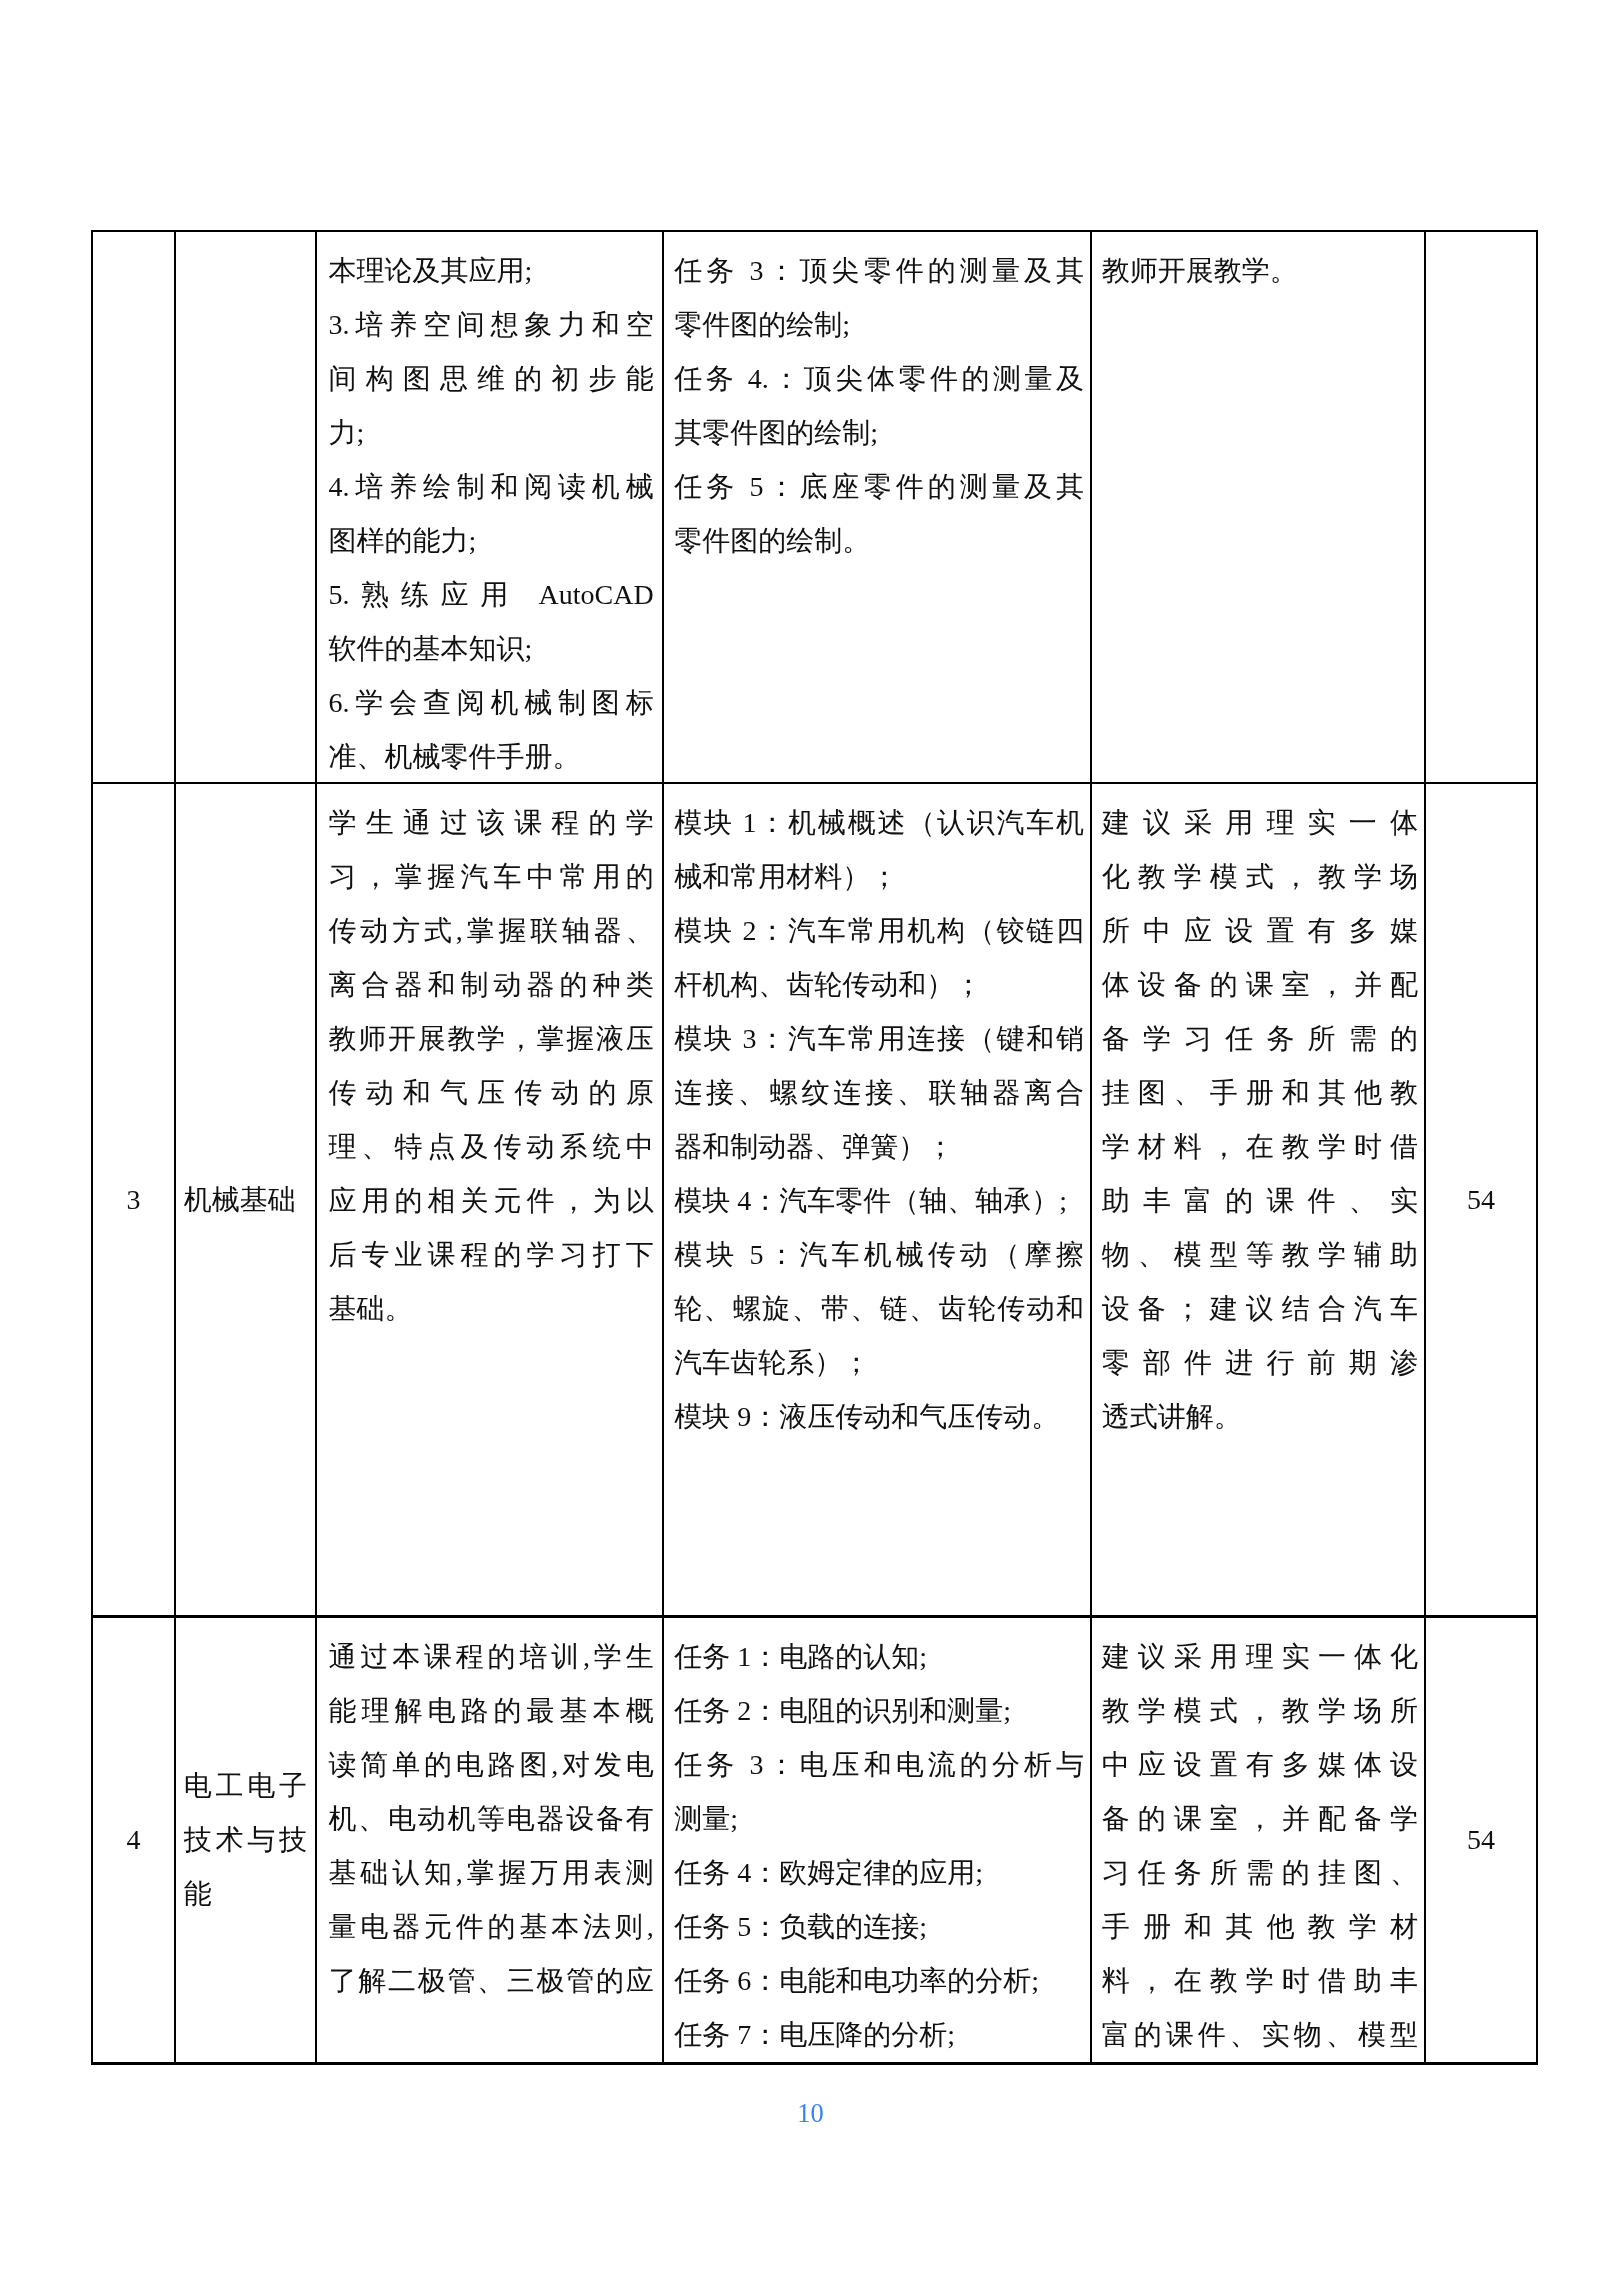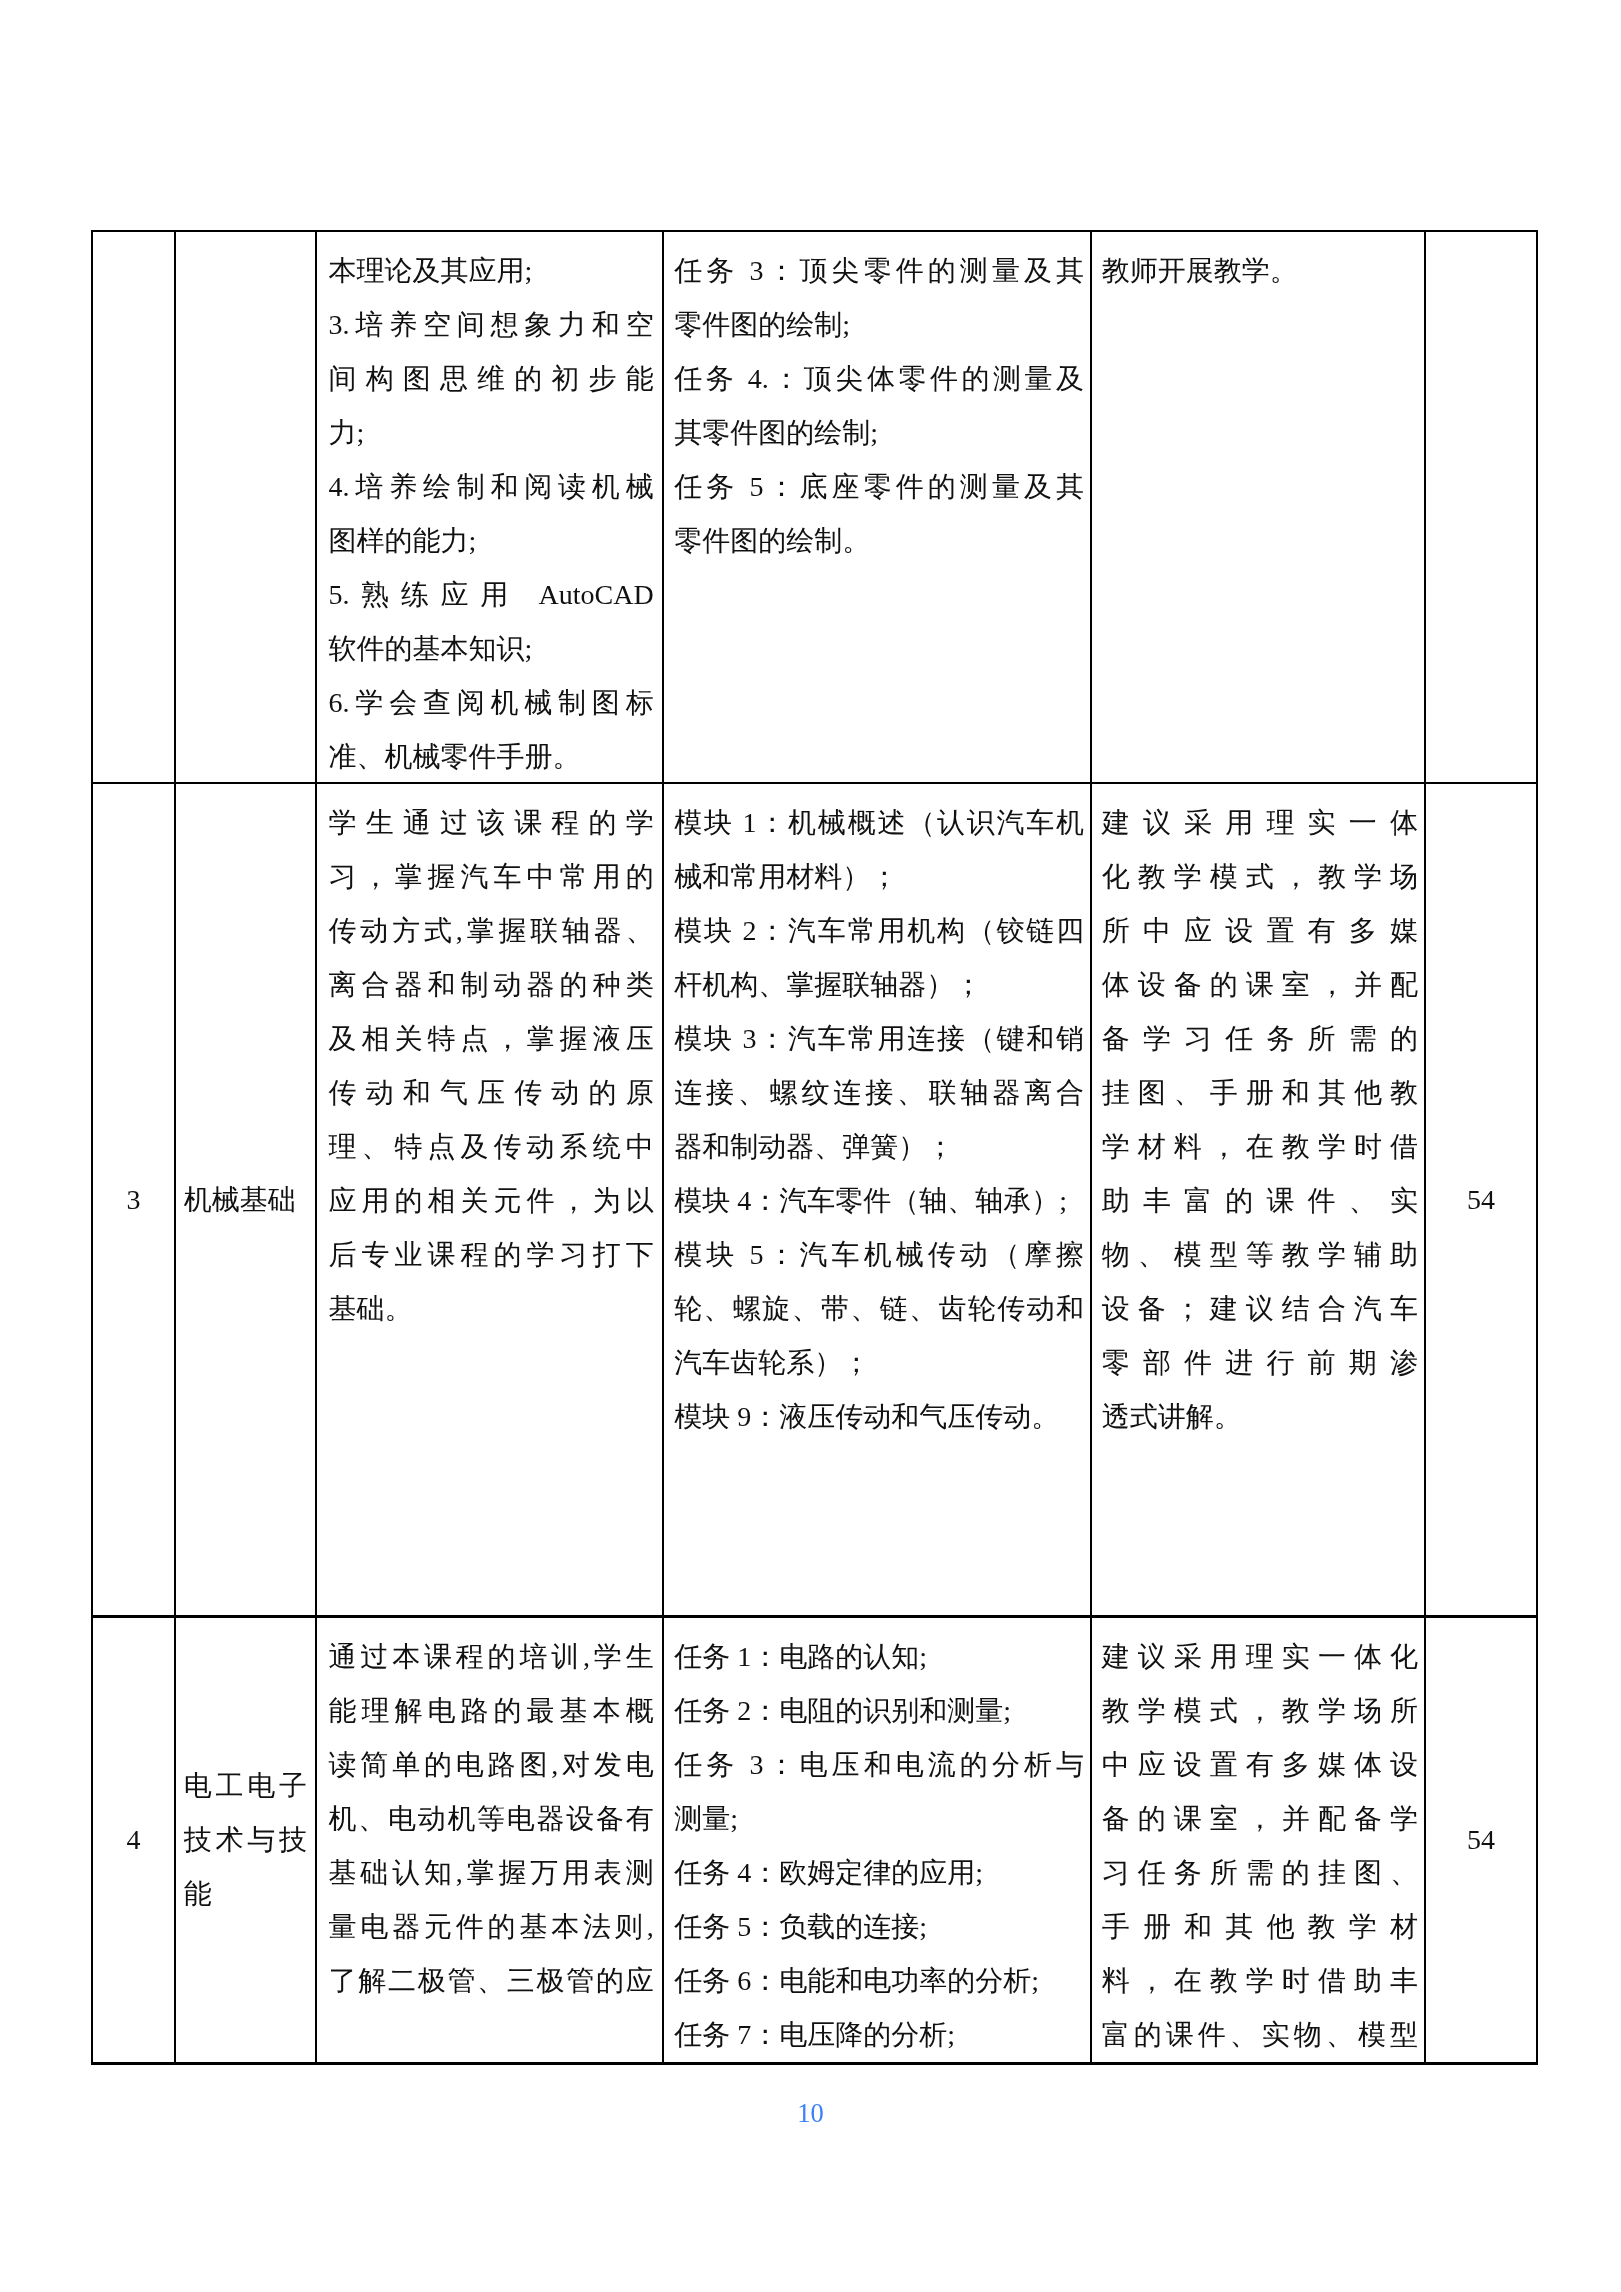--- a/index.html
+++ b/index.html
@@ -106,32 +106,32 @@
   <div class="trow trow-2">
     <div class="tcell c-num">3</div>
     <div class="tcell c-name">
         <div class="ln">机械基础</div>
       </div>
     <div class="tcell c-desc">
         <div class="ln just">学生通过该课程的学</div>
         <div class="ln just">习，掌握汽车中常用的</div>
         <div class="ln just">传动方式,掌握联轴器、</div>
         <div class="ln just">离合器和制动器的种类</div>
-        <div class="ln just">及相关特点，掌握液压</div>
+        <div class="ln just">教师开展教学，掌握液压</div>
         <div class="ln just">传动和气压传动的原</div>
         <div class="ln just">理、特点及传动系统中</div>
         <div class="ln just">应用的相关元件，为以</div>
         <div class="ln just">后专业课程的学习打下</div>
         <div class="ln">基础。</div>
       </div>
     <div class="tcell c-cont">
         <div class="ln just">模块 1：机械概述（认识汽车机</div>
         <div class="ln">械和常用材料）；</div>
         <div class="ln just">模块 2：汽车常用机构（铰链四</div>
-        <div class="ln">杆机构、掌握联轴器）；</div>
+        <div class="ln">杆机构、齿轮传动和）；</div>
         <div class="ln just">模块 3：汽车常用连接（键和销</div>
         <div class="ln just">连接、螺纹连接、联轴器离合</div>
         <div class="ln">器和制动器、弹簧）；</div>
         <div class="ln">模块 4：汽车零件（轴、轴承）;</div>
         <div class="ln just">模块 5：汽车机械传动（摩擦</div>
         <div class="ln just">轮、螺旋、带、链、齿轮传动和</div>
         <div class="ln">汽车齿轮系）；</div>
         <div class="ln">模块 9：液压传动和气压传动。</div>
       </div>
     <div class="tcell c-sug">

